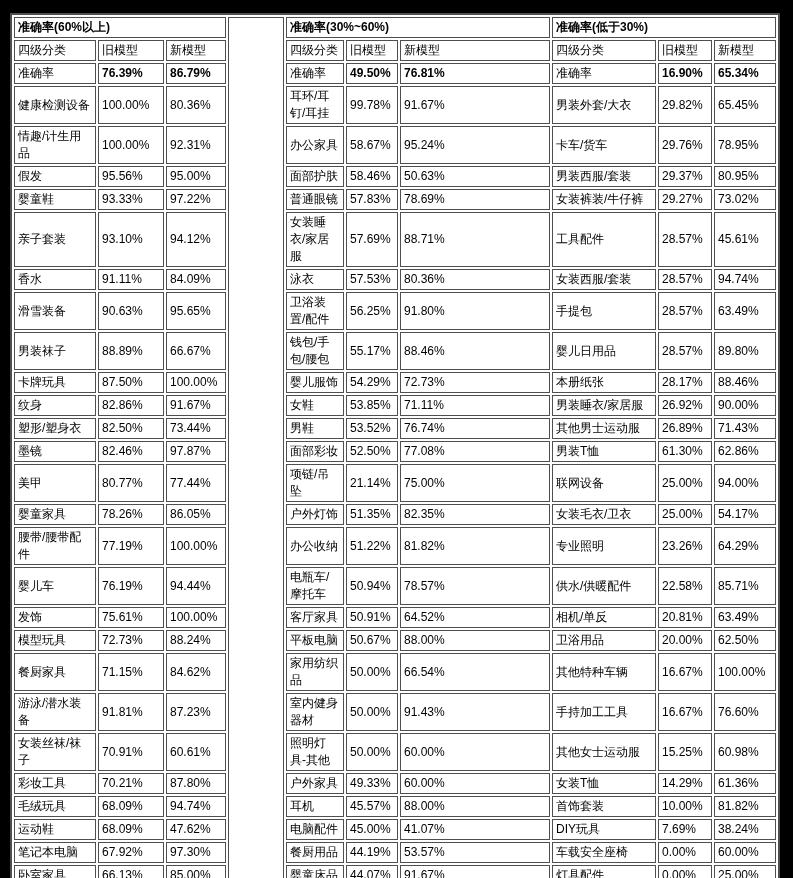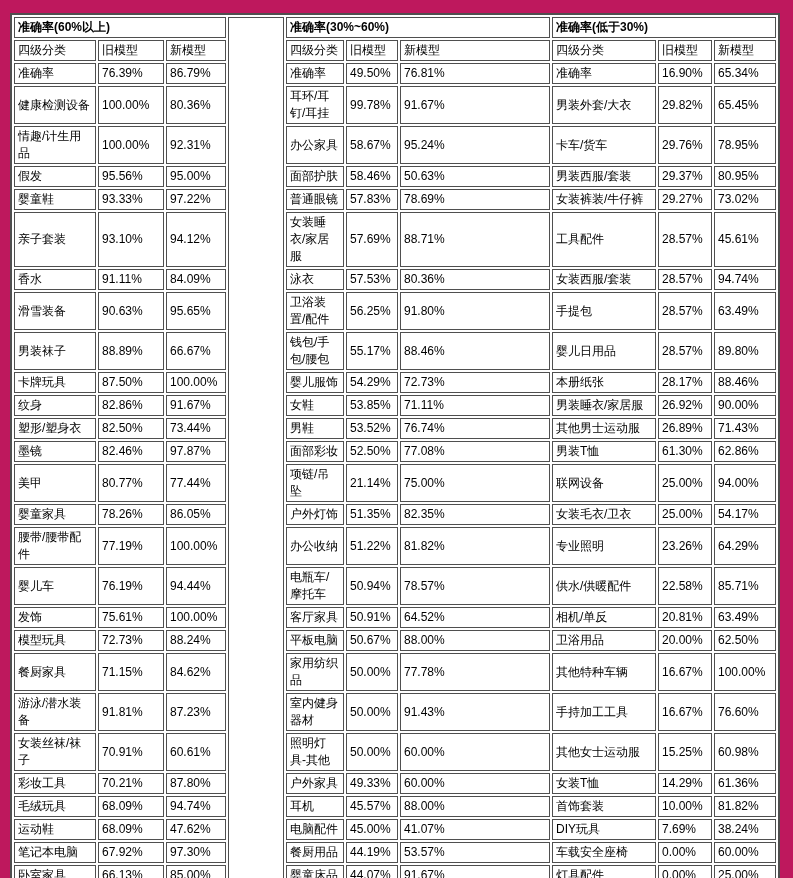--- a/index.html
+++ b/index.html
@@ -10,21 +10,21 @@
   body {
     font-family: "Liberation Sans", "DejaVu Sans", sans-serif;
     font-size: 12px;
     color: #000000;
   }
   .page {
     width: 793px;
     height: 878px;
     box-sizing: border-box;
     padding: 13px 0 0 10px;
-    background: #be185d;
+    background: #000000;
     overflow: hidden;
   }
   table.acc-table {
     border-collapse: separate;
     border-spacing: 2px;
     border: 2px solid #4f4f4f;
     table-layout: fixed;
     background: #ffffff;
   }
   table.acc-table td {
@@ -32,21 +32,21 @@
     padding: 1px 3px;
     line-height: 17px;
     vertical-align: middle;
     text-align: left;
     overflow: hidden;
     word-break: normal;
     overflow-wrap: break-word;
     background: #ffffff;
   }
   td.title-cell { font-weight: bold; }
-  td.summary-value { font-weight: normal; }
+  td.summary-value { font-weight: bold; }
   td.spacer-cell { }
 </style>
 </head>
 <body>
 
 <div class="page">
   <table class="acc-table">
     <colgroup>
         <col style="width: 82px;">
         <col style="width: 66px;">
@@ -285,21 +285,21 @@
           <td>卫浴用品</td>
           <td>20.00%</td>
           <td>62.50%</td>
         </tr>
         <tr>
           <td>餐厨家具</td>
           <td>71.15%</td>
           <td>84.62%</td>
           <td>家用纺织品</td>
           <td>50.00%</td>
-          <td>77.78%</td>
+          <td>66.54%</td>
           <td>其他特种车辆</td>
           <td>16.67%</td>
           <td>100.00%</td>
         </tr>
         <tr>
           <td>游泳/潜水装备</td>
           <td>91.81%</td>
           <td>87.23%</td>
           <td>室内健身器材</td>
           <td>50.00%</td>

